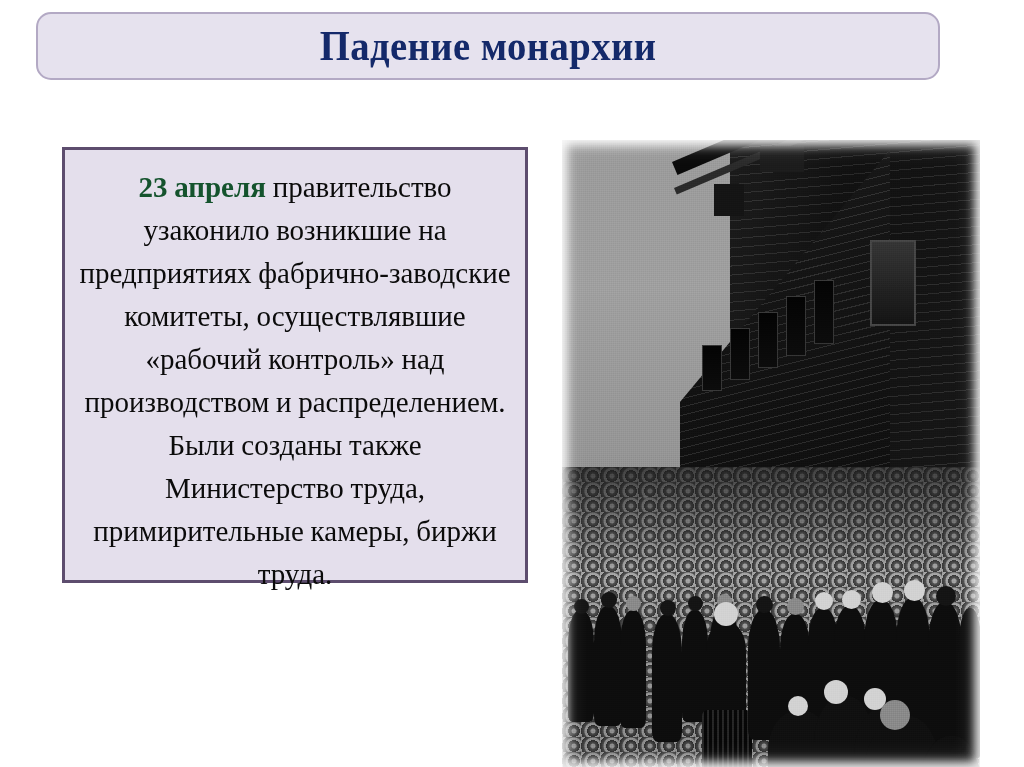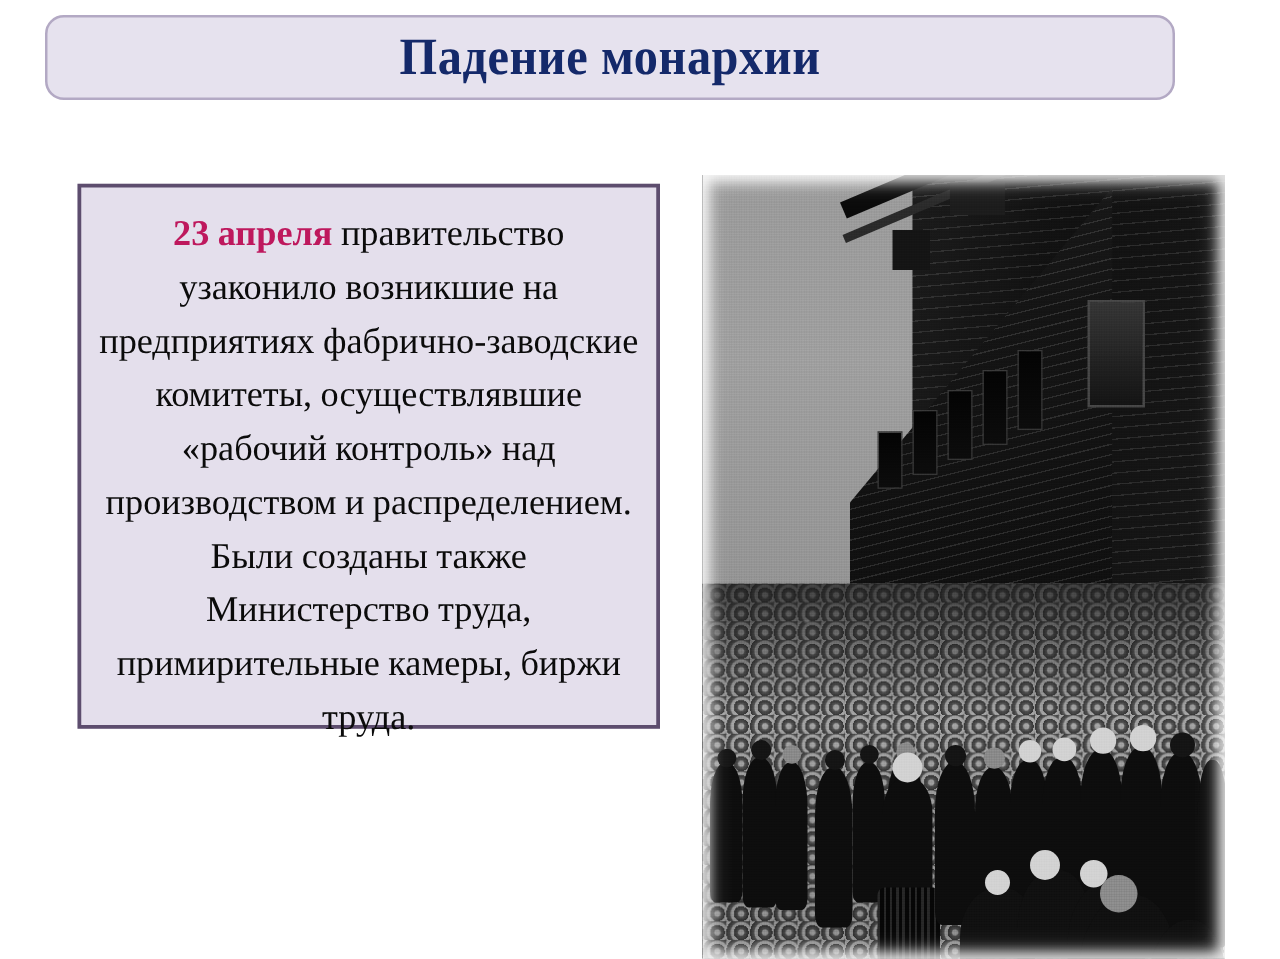--- a/index.html
+++ b/index.html
@@ -63,21 +63,21 @@
     width: 100%;
     box-sizing: border-box;
     text-align: center;
     font-family: "Liberation Serif", "DejaVu Serif", serif;
     font-size: 29px;
     line-height: 43px;
     color: #0b0b0b;
     word-spacing: -0.5px;
   }
   .accent-date {
-    color: #be185d;
+    color: #14532d;
     font-weight: bold;
   }
 
   
   .photo {
     position: absolute;
     left: 562px;
     top: 140px;
     width: 418px;
     height: 627px;

